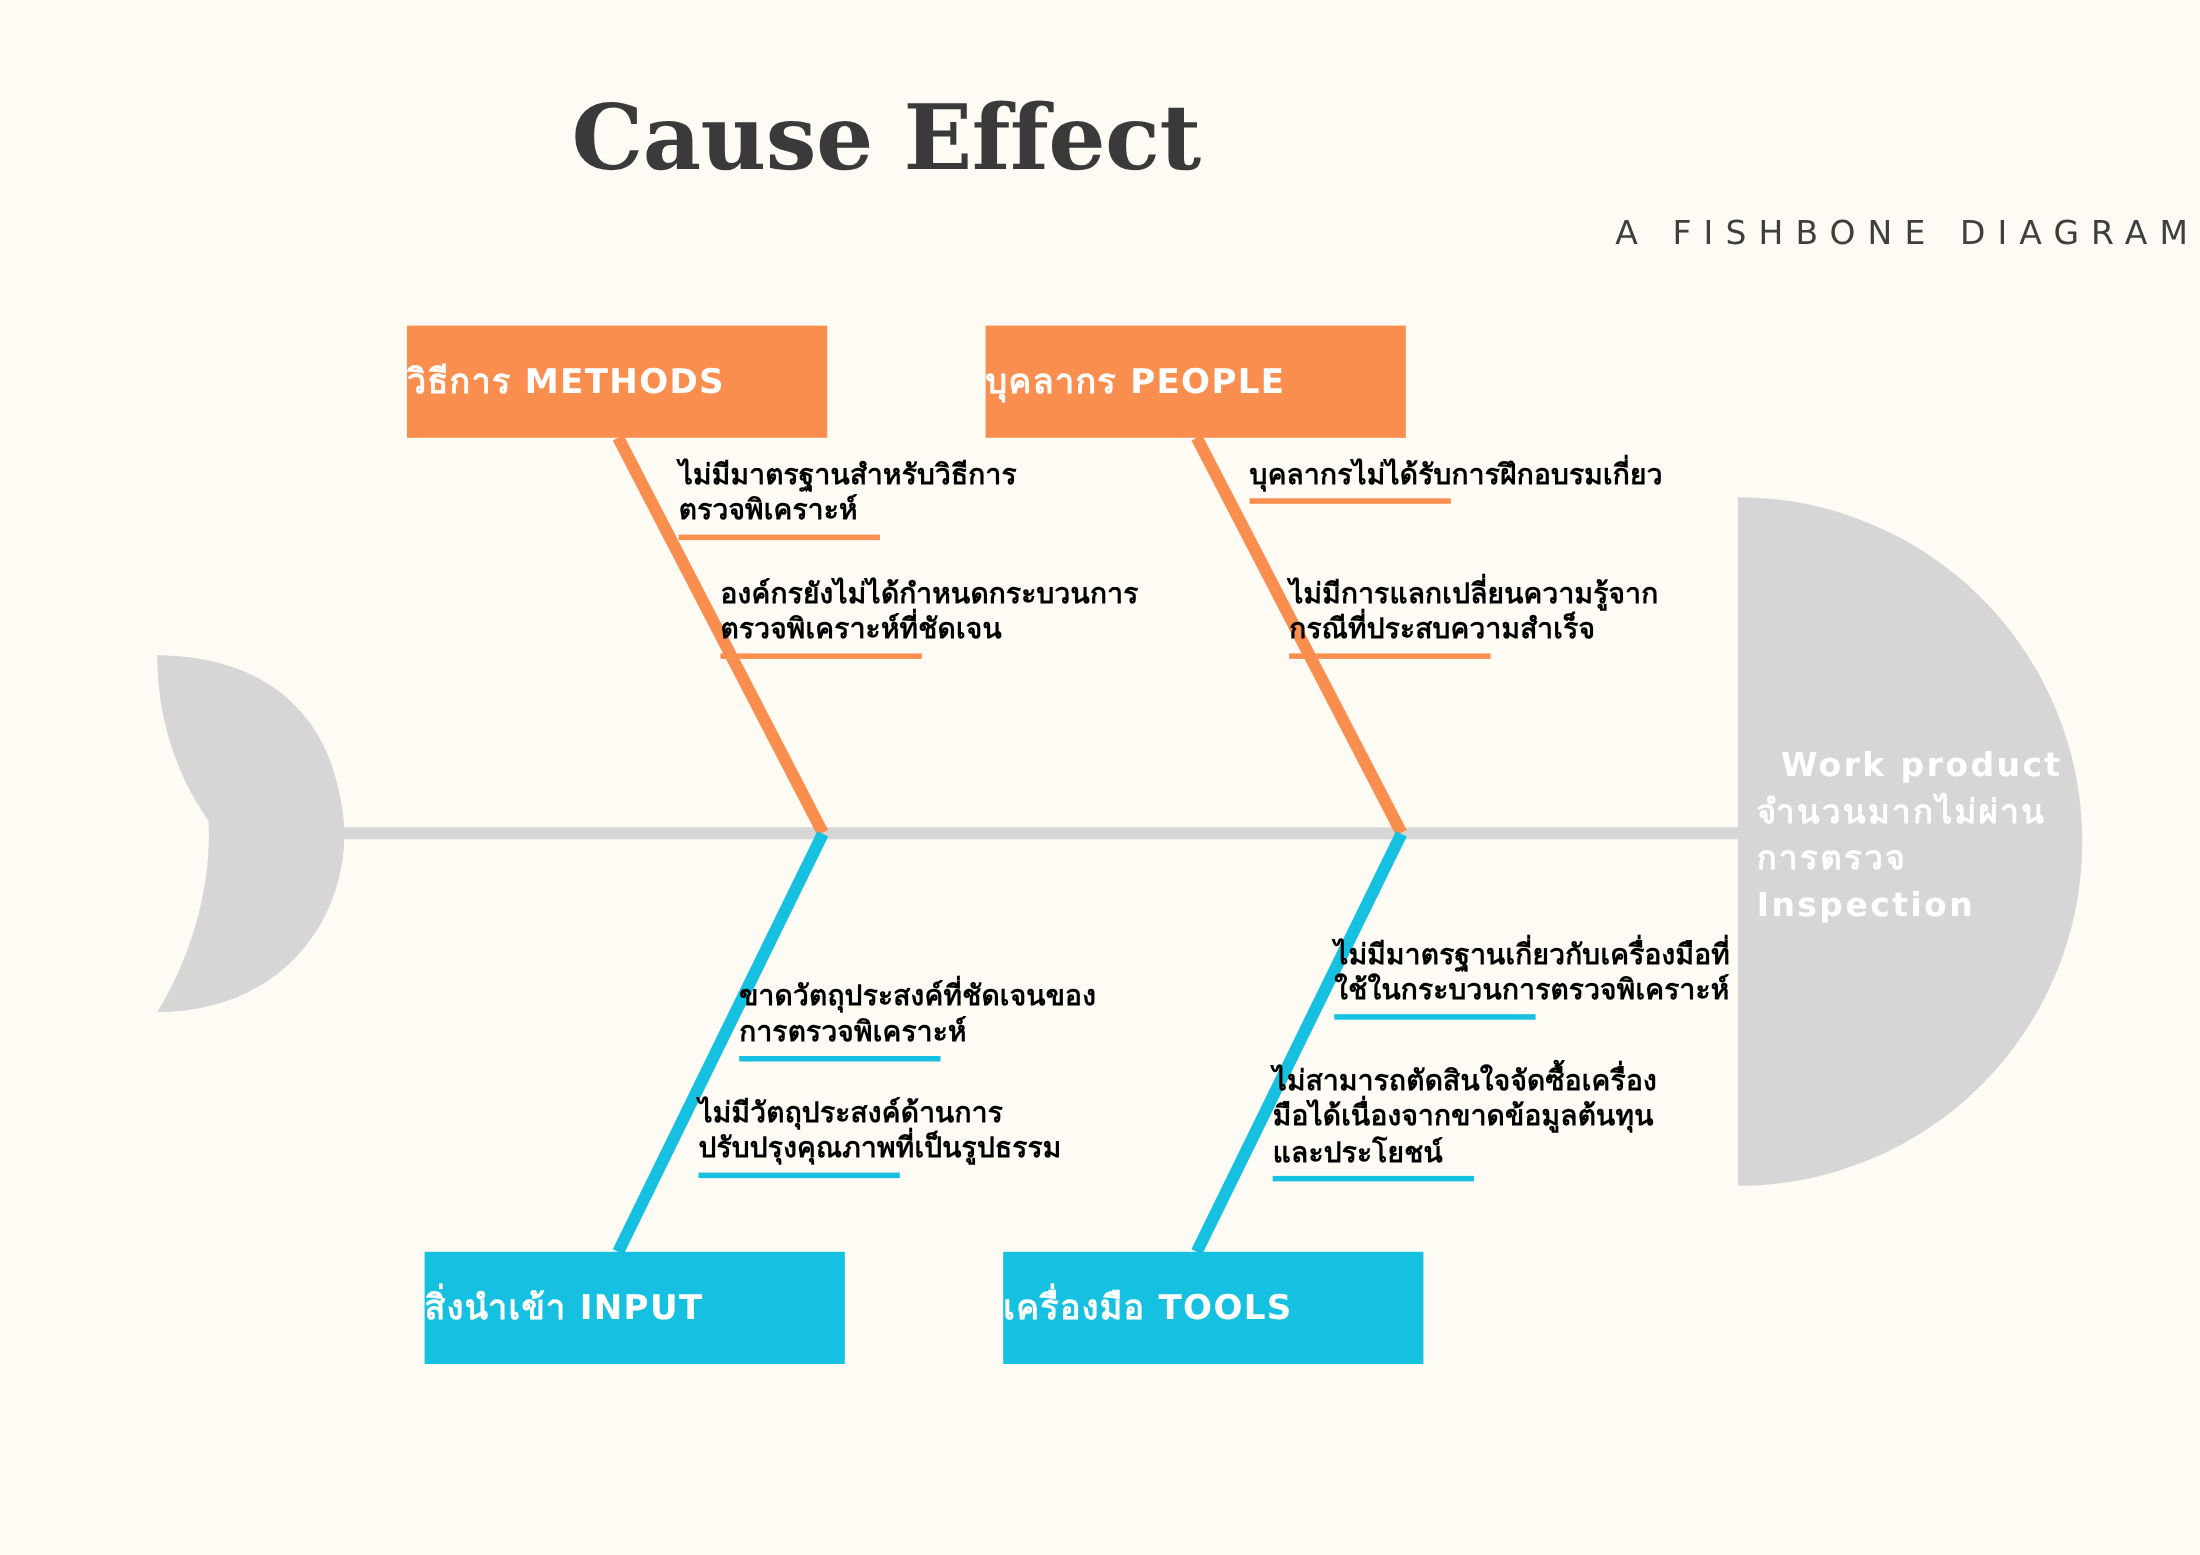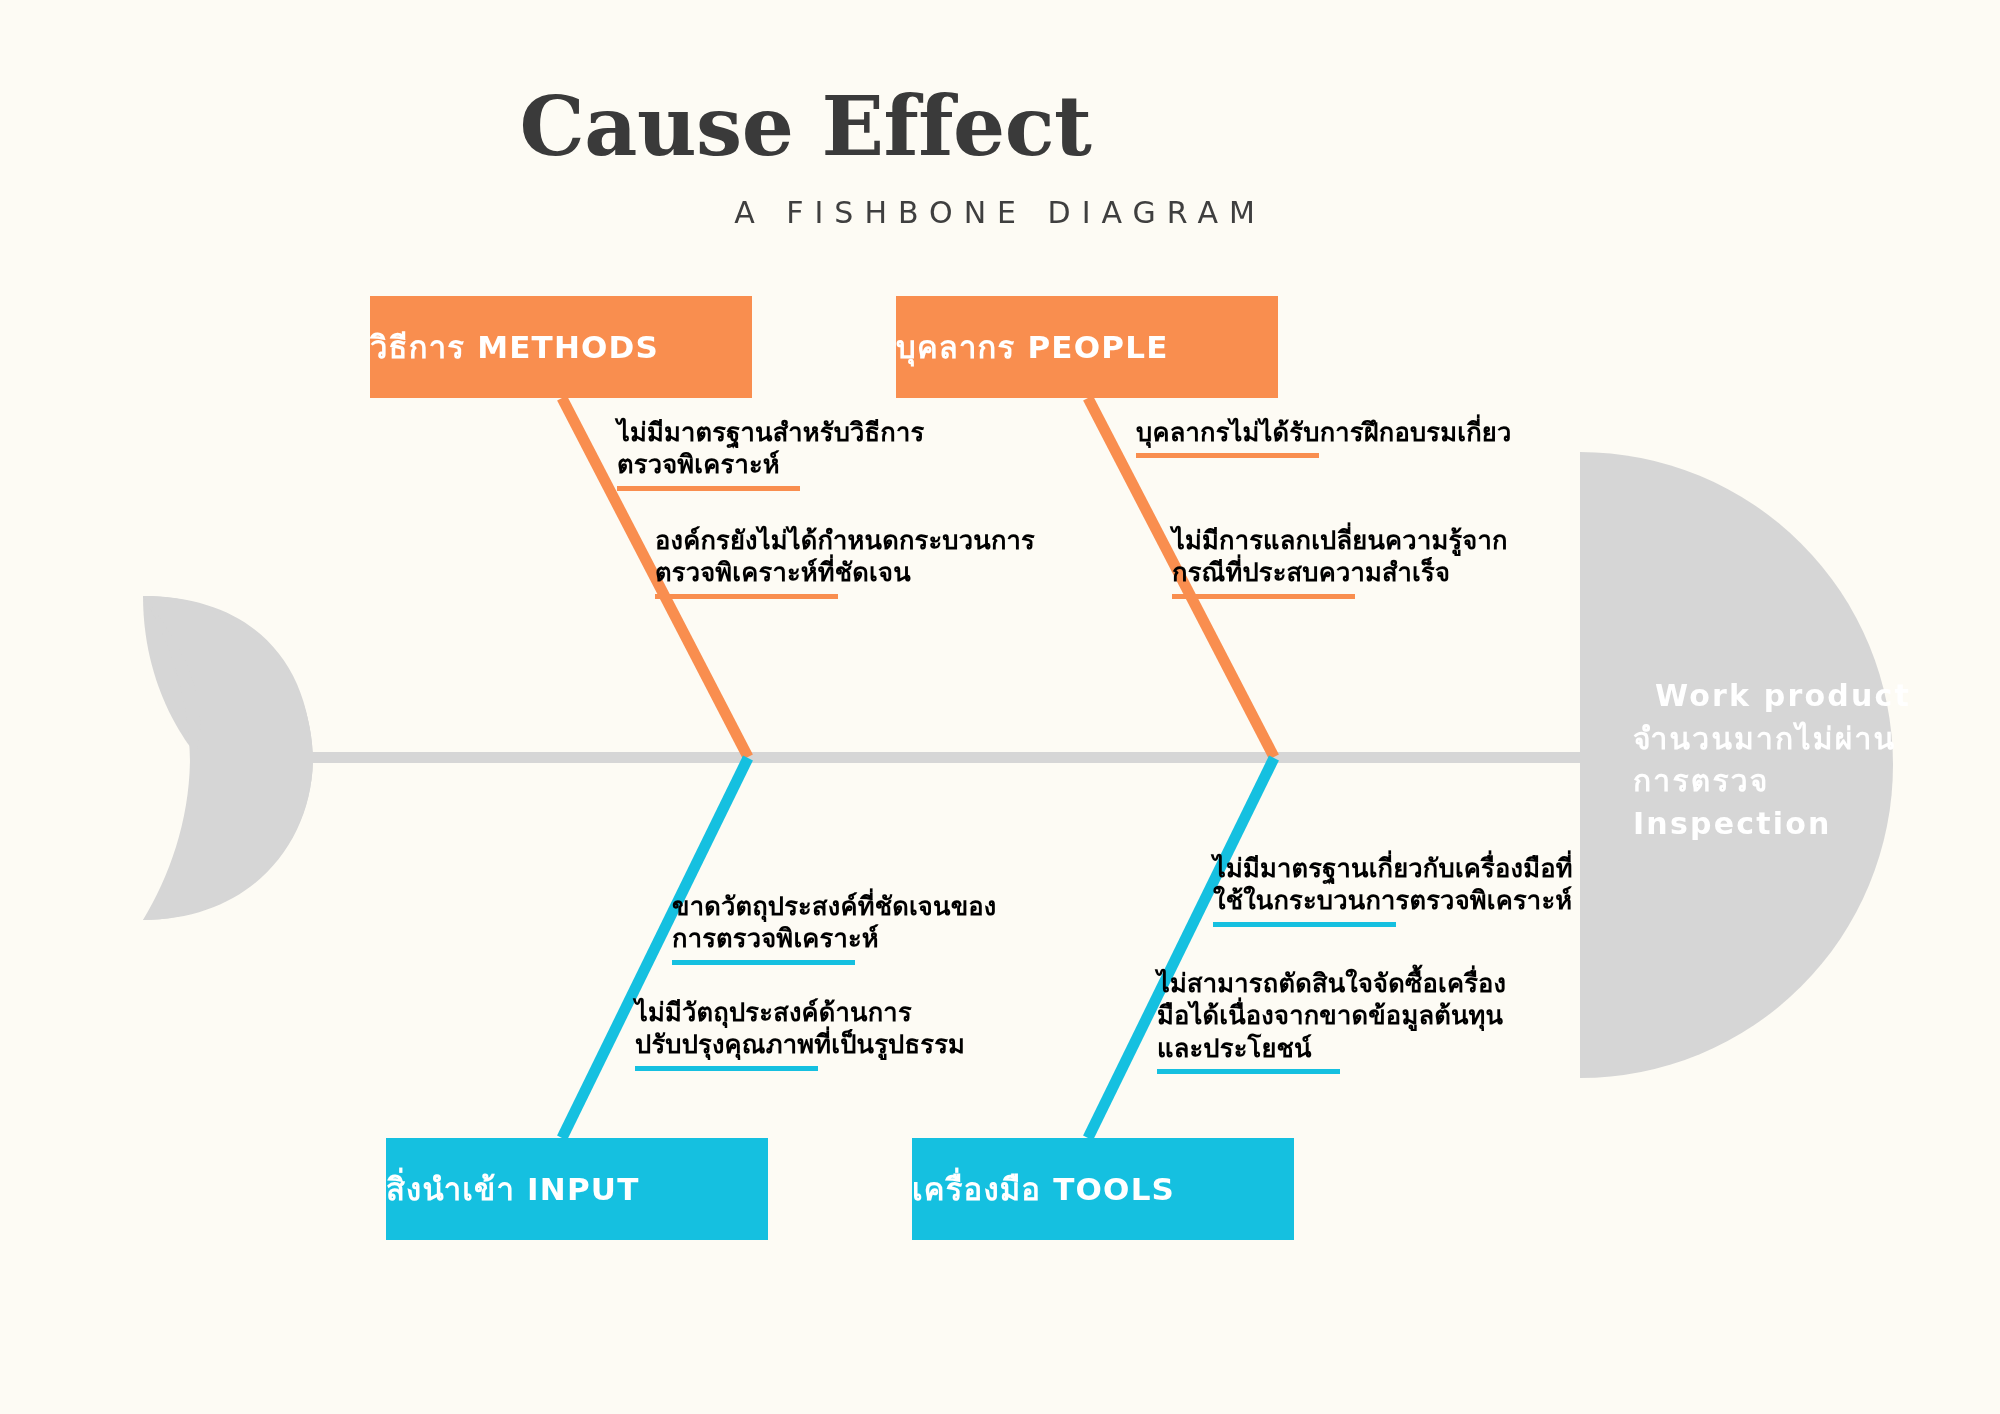--- a/index.html
+++ b/index.html
@@ -17,21 +17,21 @@
     text-align:center;
     font-family:"DejaVu Serif","Liberation Serif",serif;
     font-weight:700;
     font-size:82px;
     letter-spacing:-0.5px;
     color:#3A3A3A;
     white-space:nowrap;
   }
   .subtitle{
     position:absolute;left:0;top:195px;width:2000px;
-    text-align:center;
+    text-align:right;
     font-size:30px;
     font-weight:400;
     letter-spacing:11px;
     color:#3F3F3F;
     white-space:nowrap;
   }
 
   
   #skeleton{position:absolute;left:0;top:0;width:2000px;height:1414px;}
 
@@ -71,21 +71,21 @@
   
   .effect{
     position:absolute;
     color:#FFFFFF;
     font-size:30px;
     font-weight:700;
     letter-spacing:2.2px;
     line-height:1.42;
     white-space:nowrap;
   }
-  .effect .ln{display:block;margin-left:36px;}
+  .effect .ln{display:block;}
 </style>
 </head>
 <body>
 
 <div id="stage">
 
   <div class="title">Cause Effect</div>
   <div class="subtitle">A FISHBONE DIAGRAM</div>
 
   <svg id="skeleton" viewBox="0 0 2000 1414">

